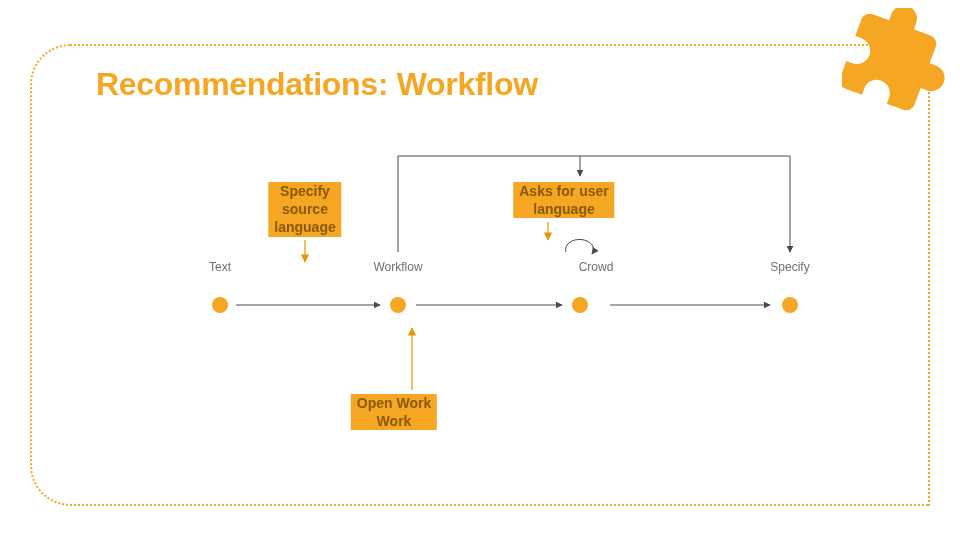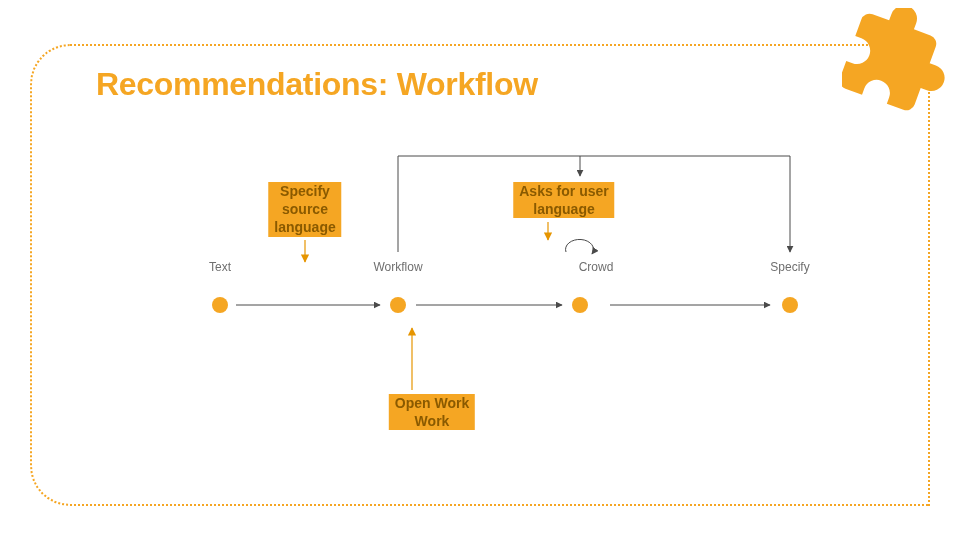--- a/index.html
+++ b/index.html
@@ -87,21 +87,21 @@
 
 <div class="note" style="left:305px;top:182px">
   <span>Specify</span>
   <span>source</span>
   <span>language</span>
 </div>
 <div class="note" style="left:564px;top:182px">
   <span>Asks for user</span>
   <span>language</span>
 </div>
-<div class="note" style="left:432px;top:394px">
+<div class="note" style="left:394px;top:394px">
   <span>Open Work</span>
   <span>Work</span>
 </div>
 
 <svg class="layer">
   <defs>
     <marker id="ah" viewBox="0 0 10 10" refX="9" refY="5" markerWidth="7" markerHeight="7" orient="auto-start-reverse">
       <path d="M0 0 L10 5 L0 10 z" fill="var(--arrow)"></path>
     </marker>
     <marker id="ahA" viewBox="0 0 10 10" refX="9" refY="5" markerWidth="7" markerHeight="7" orient="auto-start-reverse">

